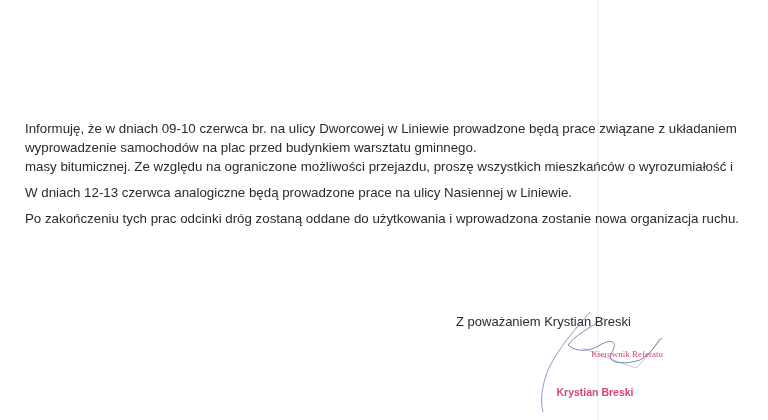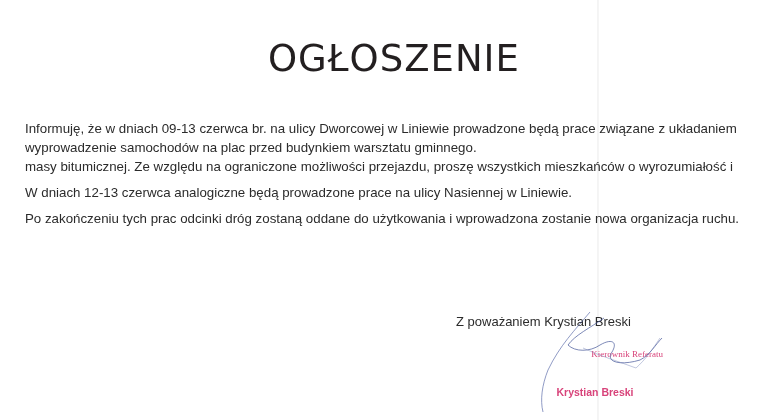--- a/index.html
+++ b/index.html
@@ -88,25 +88,24 @@
       height: 420px;
       pointer-events: none;
     }
   </style>
 </head>
 <body>
 
 <div class="page">
   <div class="fold-line"></div>
 
-  <h1 class="title">OGŁOSZENIE</h1>
 
   <div class="body-text">
     <p class="para">
-      <span class="ln">Informuję, że w dniach 09-13 czerwca br. na ulicy Dworcowej w Liniewie prowadzone będą prace związane z układaniem</span>
+      <span class="ln">Informuję, że w dniach 09-10 czerwca br. na ulicy Dworcowej w Liniewie prowadzone będą prace związane z układaniem</span>
       <span class="ln">wyprowadzenie samochodów na plac przed budynkiem warsztatu gminnego.</span>
       <span class="ln">masy bitumicznej. Ze względu na ograniczone możliwości przejazdu, proszę wszystkich mieszkańców o wyrozumiałość i</span>
     </p>
     <p class="para">
       <span class="ln">W dniach 12-13 czerwca analogiczne będą prowadzone prace na ulicy Nasiennej w Liniewie.</span>
     </p>
     <p class="para">
       <span class="ln">Po zakończeniu tych prac odcinki dróg zostaną oddane do użytkowania i wprowadzona zostanie nowa organizacja ruchu.</span>
     </p>
   </div>

